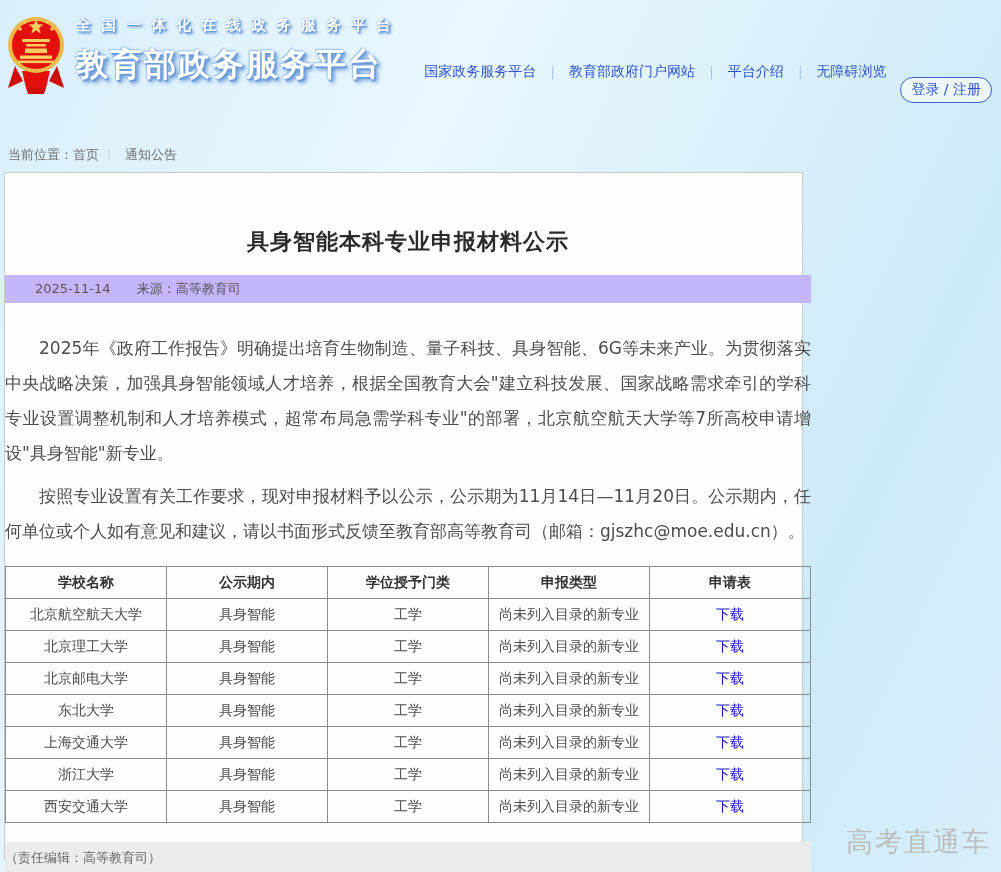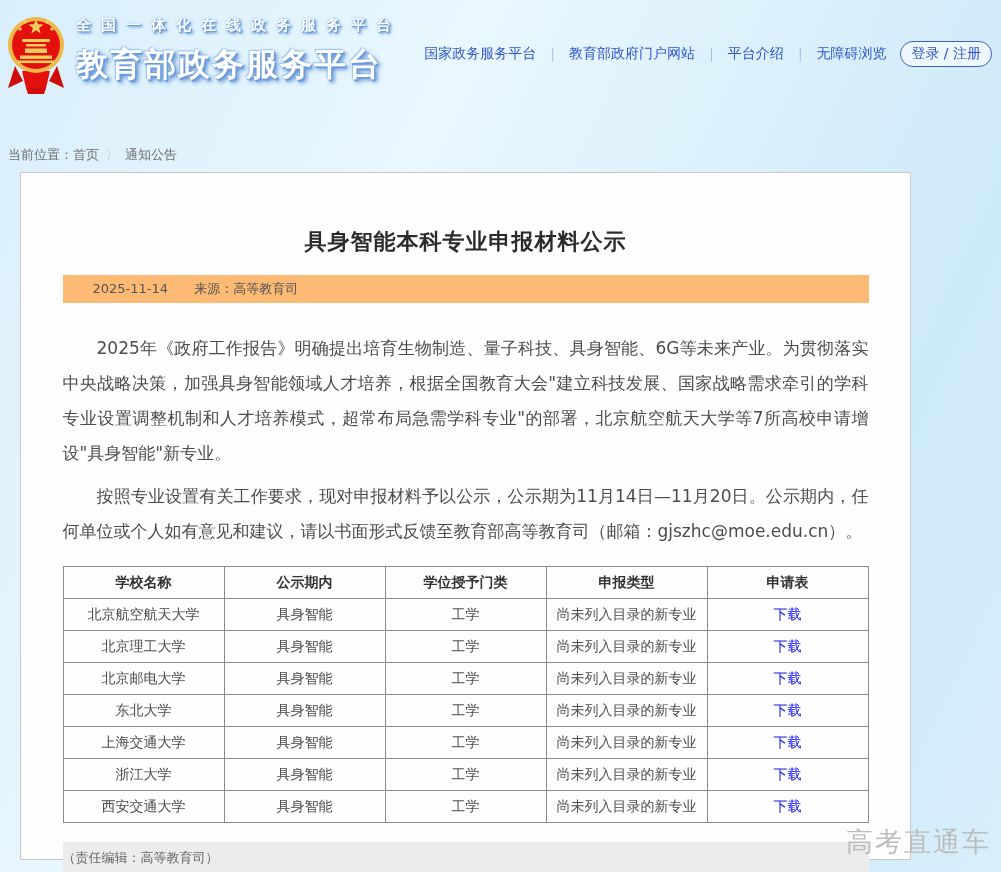--- a/index.html
+++ b/index.html
@@ -29,44 +29,44 @@
     text-shadow: 1.5px 1.5px 0 #6b9ddd, 3px 3px 4px #4a7fc8, 0 0 2px #8ab4e8, -1px -1px 1px #a9cdf0;
     white-space: nowrap;
   }
   .top-nav { position: absolute; right: 9px; top: 41px; display: flex; align-items: center; font-size: 14px; justify-content: flex-end; }
   .top-nav a { color: #2e55cc; text-decoration: none; white-space: nowrap; }
   .nav-sep { color: #8fb0e6; margin: 0 10px; font-size: 13px; }
   .login-btn {
     display: inline-block; margin-left: 14px; padding: 3px 10px;
     border: 1px solid #3a62d0; border-radius: 14px;
     background: rgba(255,255,255,0.6); color: #2e55cc; font-size: 14px;
-    cursor: pointer; white-space: nowrap;
+    cursor: pointer; white-space: nowrap; margin-top: 36px;
   }
 
   
   .breadcrumb { position: absolute; top: 146px; left: 8px; font-size: 13px; color: #6f6f6f; }
   .breadcrumb a { color: #6f6f6f; text-decoration: none; }
   .bc-sep { color: #b0b8bd; margin: 0 7px; font-size: 12px; }
 
   
   .panel {
-    position: absolute; top: 172px; left: 20px;
-    width: 891px; height: 688px;
+    position: absolute; top: 172px; left: 4px;
+    width: 799px; height: 688px;
     background: #fefefe; border: 1px solid #c9c9c9;
   }
   .content { width: 806px; margin: 0 auto; }
 
   .article-title {
     margin-top: 56px; text-align: center;
     font-size: 22px; line-height: 26px; font-weight: bold;
     color: #2b2b2b; letter-spacing: 1px;
   }
   .meta-bar {
     margin-top: 20px; height: 28px; line-height: 28px;
-    background: #fdba74; font-size: 13px; color: #555555;
+    background: #c4b5fd; font-size: 13px; color: #555555;
     padding-left: 30px;
   }
   .meta-source { margin-left: 22px; }
 
   .body-text { margin-top: 28px; }
   .body-text p {
     font-size: 17px; line-height: 35px; color: #4c4c4c;
     text-indent: 2em; text-align: justify;
   }
   .body-text p + p { margin-top: 8px; }

